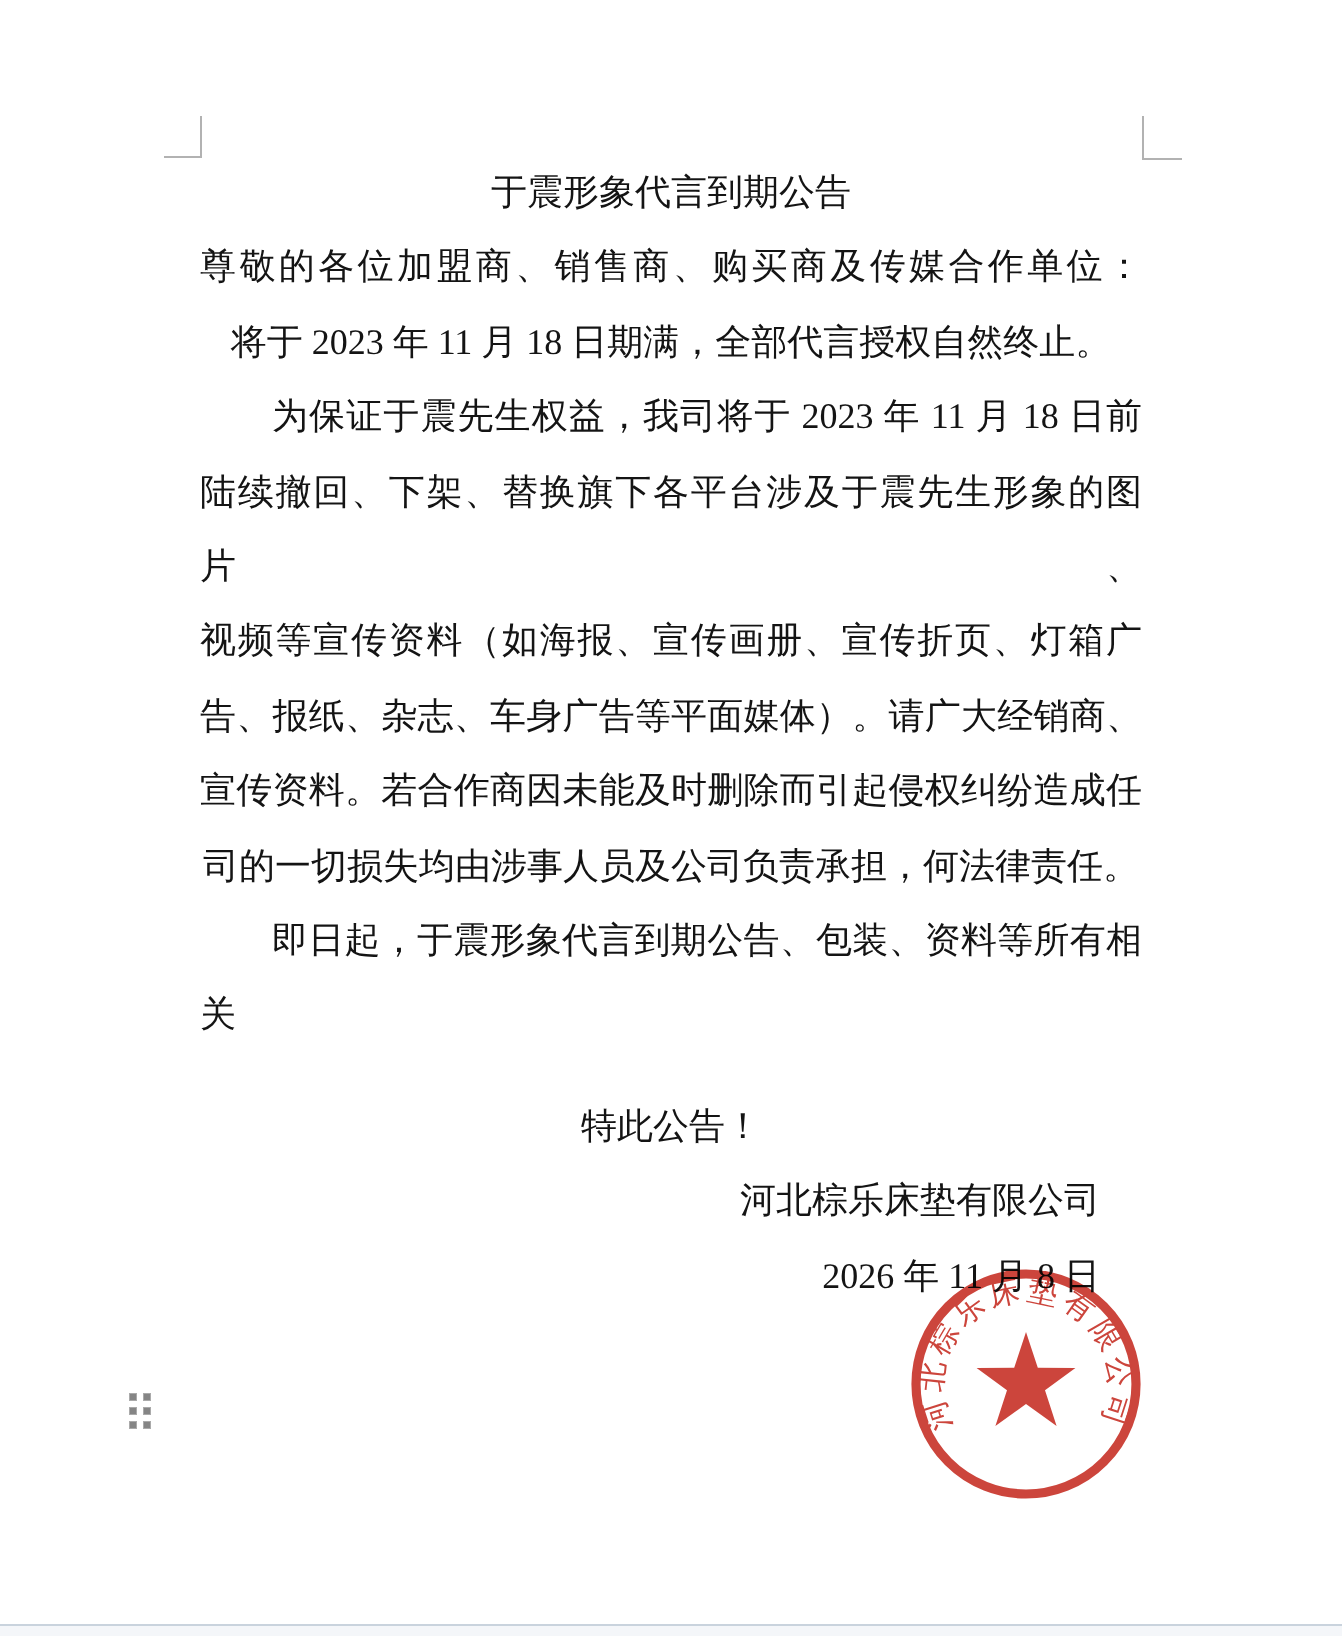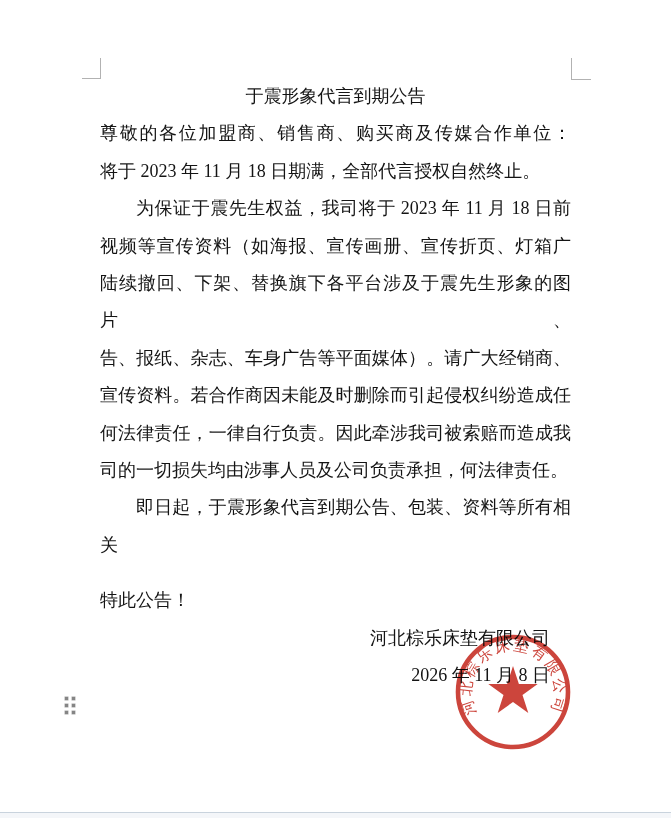--- a/index.html
+++ b/index.html
@@ -13,21 +13,21 @@
   .crop{position:absolute;}
   .crop.tl{left:82px;top:58px;width:18px;height:20px;
     border-right:1px solid #b2b2b2;border-bottom:1px solid #b2b2b2;}
   .crop.tr{left:571px;top:58px;width:19px;height:21px;
     border-left:1px solid #b2b2b2;border-bottom:1px solid #b2b2b2;}
 
   
   .text-area{position:absolute;left:100px;top:78px;width:471px;}
   .line{
     font-size:18px;line-height:37.4px;letter-spacing:0;
-    text-align:left;white-space:pre-wrap;
+    text-align:center;white-space:pre-wrap;
   }
   .line.title{text-align:center;}
   .line.stretch{
     text-align:justify;text-align-last:justify;
     text-justify:inter-character;
   }
   .line.indent{text-indent:36px;}
   .line.right{text-align:right;text-align-last:right;padding-right:21px;}
   .spacer{height:18px;}
 
@@ -56,25 +56,24 @@
 
   <div class="crop tl"></div>
   <div class="crop tr"></div>
 
   <div class="text-area">
     <div class="line title">于震形象代言到期公告</div>
     <div class="line stretch">尊敬的各位加盟商、销售商、购买商及传媒合作单位：</div>
 
     <div class="line">将于 2023 年 11 月 18 日期满，全部代言授权自然终止。</div>
     <div class="line stretch indent">为保证于震先生权益，我司将于 2023 年 11 月 18 日前</div>
+    <div class="line stretch">陆续撤回、下架、替换旗下各平台涉及于震先生形象的图片、</div>
     <div class="line stretch">视频等宣传资料（如海报、宣传画册、宣传折页、灯箱广</div>
-    <div class="line stretch">陆续撤回、下架、替换旗下各平台涉及于震先生形象的图片、</div>
     <div class="line stretch">告、报纸、杂志、车身广告等平面媒体）。请广大经销商、</div>
     <div class="line stretch">宣传资料。若合作商因未能及时删除而引起侵权纠纷造成任</div>
-    <div class="line stretch">何法律责任，一律自行负责。因此牵涉我司被索赔而造成我</div>
     <div class="line">司的一切损失均由涉事人员及公司负责承担，何法律责任。</div>
     <div class="line stretch indent">即日起，于震形象代言到期公告、包装、资料等所有相关</div>
 
     <div class="spacer"></div>
 
     <div class="line">特此公告！</div>
     <div class="line right">河北棕乐床垫有限公司</div>
     <div class="line right">2026 年 11 月 8 日</div>
   </div>
 

